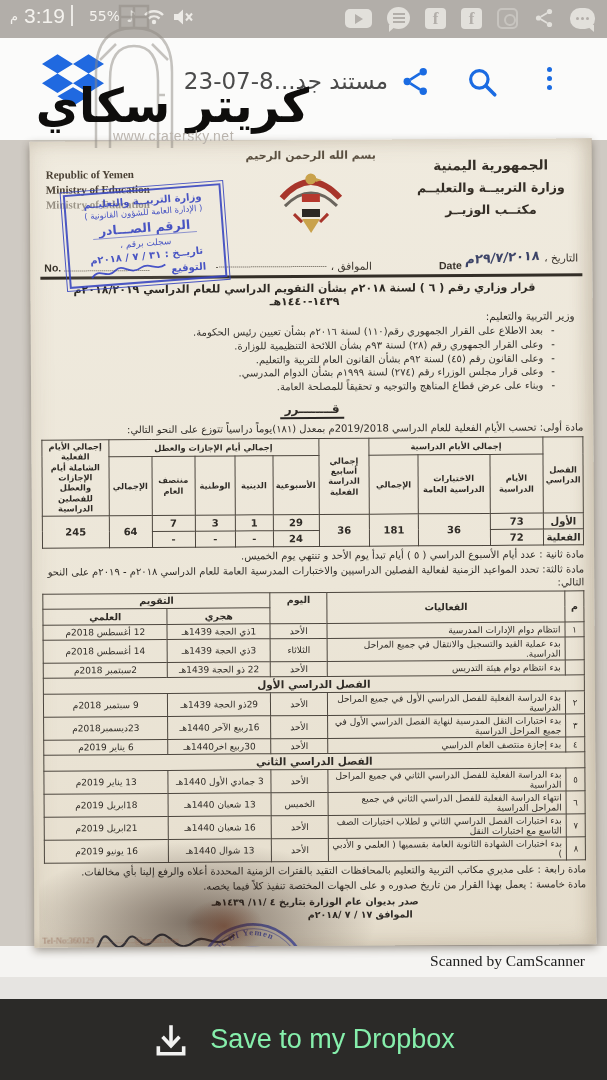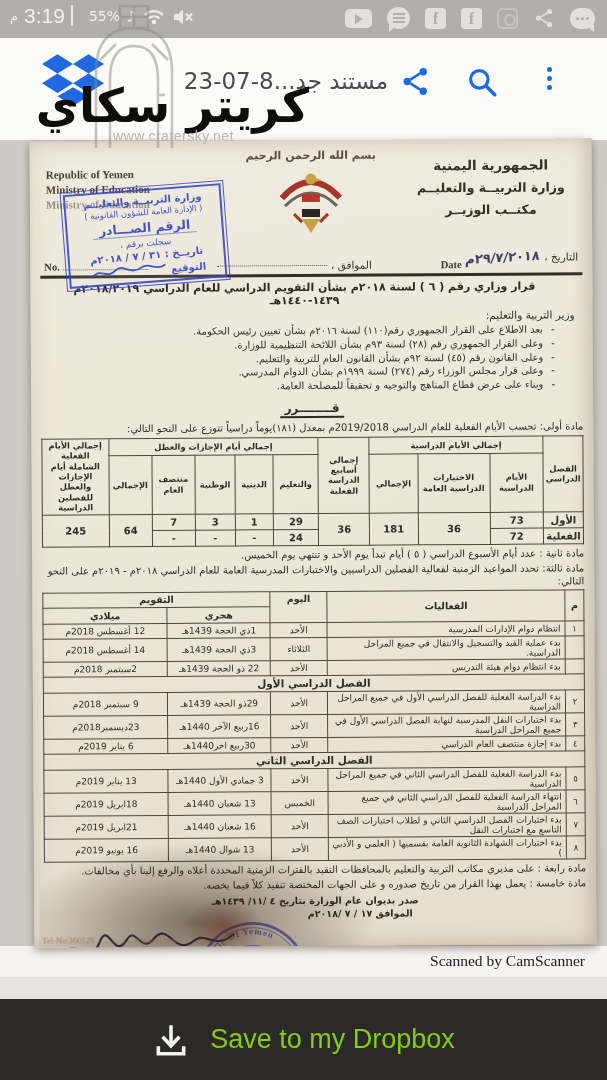--- a/index.html
+++ b/index.html
@@ -74,21 +74,21 @@
   .ls4 { font-size:9px; margin-top:2px; }
   .ls5 { font-size:10px; margin-top:2px; font-weight:bold; transform:rotate(-1deg); }
   .ls-sig { display:flex; align-items:center; justify-content:center; gap:4px; }
   .ls7 { font-size:10px; font-weight:bold; }
 
   
   .date-row { display:flex; justify-content:space-between; align-items:flex-end; font-size:10.5px; padding:0 4px; color:#3a342c; }
   .dotline { display:inline-block; border-bottom:1.5px dotted #5a5348; width:85px; }
   .dr-right { direction:rtl; display:flex; align-items:center; gap:4px; }
   .scribble { display:inline-block; color:#3d4468; font-weight:bold; font-size:13px; transform:rotate(-3deg) skewX(-8deg); letter-spacing:1px; }
-  .eng-lbl { font-family:Liberation Serif, serif; font-weight:bold; direction:ltr;margin-top:15px; }
+  .eng-lbl { font-family:Liberation Sans, sans-serif; font-weight:bold; direction:ltr;margin-top:15px; }
   .rule { border-top:3px solid #332e27; margin:3px 0 4px; }
 
   
   .d-title { direction:rtl; text-align:center; font-weight:bold; font-size:11px; padding-right:14px; color:#2e2a24; }
   .minister { direction:rtl; font-size:10.5px; padding-right:8px; margin-top:3px; }
   .bullets { direction:rtl; padding-right:28px; margin-top:2px; }
   .bullet { font-size:10px; line-height:1.38; color:#33302b; }
   .bullet::before { content:"-"; margin-left:8px; }
   .decided { text-align:center; margin:4px 0 3px; }
   .decided span { display:inline-block; font-size:12px; font-weight:bold; border-bottom:2px solid #2a2724; padding:0 4px 1px; }
@@ -119,21 +119,21 @@
   .smudge1 { position:absolute; left:5px; top:695px; width:350px; height:115px; pointer-events:none;
     background:radial-gradient(ellipse at 45% 75%, rgba(35,18,10,.55), rgba(35,18,10,0) 66%); }
   .smudge2 { position:absolute; left:150px; top:758px; width:80px; height:55px; pointer-events:none;
     background:radial-gradient(ellipse, rgba(95,38,15,.5), rgba(95,38,15,0) 70%); }
   .p-foot { position:absolute; left:8px; bottom:2px; font-family:"Liberation Serif",serif; font-size:8.5px; color:#96705c; opacity:.85; filter:blur(.3px); }
 
   
   .strip { position:absolute; top:977px; left:0; right:0; height:22px; background:#e6e4e1; z-index:10; }
   .savebar { position:absolute; top:999px; left:0; right:0; height:81px; background:#2b2a28; z-index:30;
     display:flex; align-items:center; justify-content:center; gap:20px; cursor:pointer; }
-  .save-lbl { color:#84cc16; font-size:27px; font-family:"Liberation Sans",sans-serif; }
+  .save-lbl { color:#86efac; font-size:27px; font-family:"Liberation Sans",sans-serif; }
 </style>
 </head>
 <body>
 
 <div class="screen">
 
   <div class="status">
     <div class="st-left">
       <span class="meridiem">م</span>
       <span class="st-time">3:19</span>
@@ -296,21 +296,21 @@
           <th rowspan="2">الفصل الدراسي</th>
           <th colspan="3">إجمالي الأيام الدراسية</th>
           <th rowspan="2">إجمالي أسابيع الدراسة الفعلية</th>
           <th colspan="5">إجمالي أيام الإجازات والعطل</th>
           <th rowspan="2">إجمالي الأيام الفعلية الشاملة أيام الإجازات والعطل للفصلين الدراسية</th>
         </tr>
         <tr class="sub">
           <th>الأيام الدراسية</th>
           <th>الاختبارات الدراسية العامة</th>
           <th>الإجمالي</th>
-          <th>والتعليم</th>
+          <th>الأسبوعية</th>
           <th>الدينية</th>
           <th>الوطنية</th>
           <th>منتصف العام</th>
           <th>الإجمالي</th>
         </tr>
         <tr>
           <td>الأول</td>
           <td>73</td>
           <td rowspan="2">36</td>
           <td rowspan="2">181</td>
@@ -346,21 +346,21 @@
           </colgroup>
         <thead>
           <tr>
             <th rowspan="2">م</th>
             <th rowspan="2">الفعاليات</th>
             <th rowspan="2" class="day-h">اليوم</th>
             <th colspan="2">التقويم</th>
           </tr>
           <tr>
             <th>هجري</th>
-            <th>ميلادي</th>
+            <th>العلمي</th>
           </tr>
         </thead>
         <tbody>
             <tr>
               <td class="num">١</td>
               <td class="act">انتظام دوام الإدارات المدرسية</td>
               <td class="day">الأحد</td>
               <td class="hij">1ذي الحجة 1439هـ</td>
               <td class="greg">12 أغسطس 2018م</td>
             </tr>

